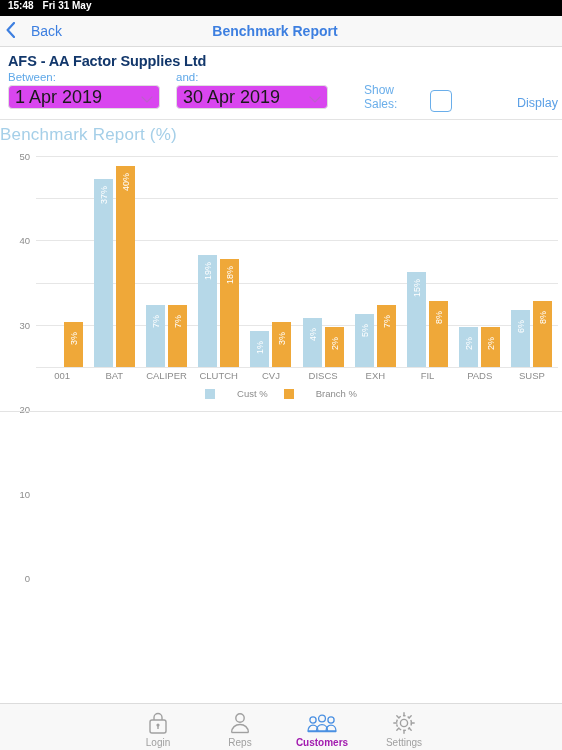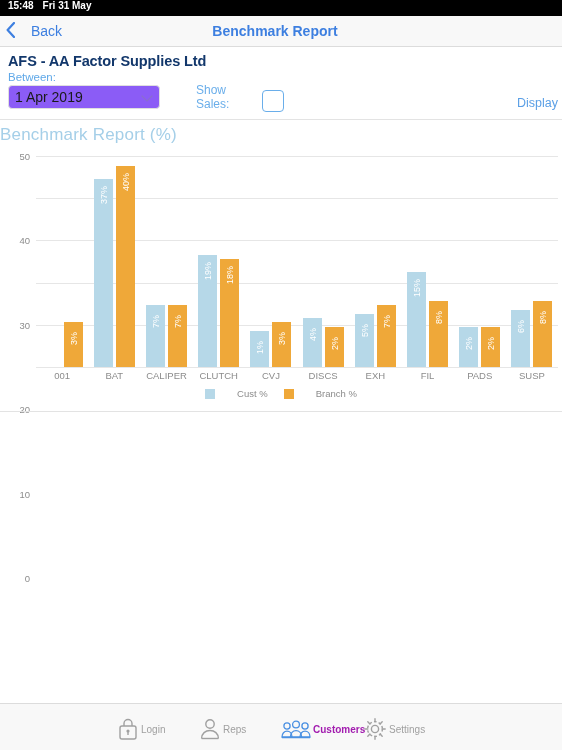--- a/index.html
+++ b/index.html
@@ -57,22 +57,22 @@
   }
   .company {
     color: #12376b; font-size: 14.5px; font-weight: bold;
     letter-spacing: -0.1px; margin-bottom: 2px;
   }
   .filter-row { display: flex; align-items: flex-start; }
   .fgroup { width: 152px; margin-right: 16px; }
   .flabel { color: #5fa8e8; font-size: 11.5px; margin-bottom: 2px; display: block; }
   .select-box {
     height: 24px; border: 1px solid #dfdfdf; border-radius: 4px;
-    background: #8b5cf6; display: flex; align-items: center;
-    padding: 0 6px; font-size: 14px; color: #1a1a1a;
+    background: #d946ef; display: flex; align-items: center;
+    padding: 0 6px; font-size: 18px; color: #1a1a1a;
     position: relative; cursor: pointer;
   }
   .select-box .val { flex: 1; }
   .caret { opacity: .35; }
 
   .showsales {
     margin-left: 20px; color: #6aaeea; font-size: 12px;
     line-height: 14px; width: 44px; padding-top: 12px;
   }
   .checkbox {
@@ -141,21 +141,21 @@
     height: 1px; background: #e3e3e3;
   }
 
   
   .tabbar {
     position: absolute; left: 0; right: 0; bottom: 0; height: 47px;
     background: #f8f8f8; border-top: 1px solid #dcdcdc;
     display: flex; align-items: center; justify-content: center; gap: 0;
   }
   .tab {
-    width: 82px; display: flex; flex-direction: row;
+    width: 82px; display: flex; flex-direction: column;
     align-items: center; gap: 2px; cursor: pointer; color: #a0a0a0;
     padding-top: 4px;
   }
   .tab.active { color: #a21caf; }
   .tab-label { font-size: 10px; }
   .tab.active .tab-label { font-weight: bold; }
   .tab-ico { height: 24px; display: flex; align-items: center; }
 </style>
 </head>
 <body>
@@ -201,20 +201,31 @@
       <div class="select-box">
         <span class="val">1 Apr 2019</span>
         <span class="caret">
           <svg width="12" height="7" viewBox="0 0 12 7">
               <path d="M1 1l5 5 5-5" stroke="#8a8a8a" stroke-width="1.2" fill="none" stroke-linecap="round"></path>
             </svg>
         </span>
       </div>
     </div>
 
+    <div class="fgroup">
+      <span class="flabel">and:</span>
+      <div class="select-box">
+        <span class="val">30 Apr 2019</span>
+        <span class="caret">
+          <svg width="12" height="7" viewBox="0 0 12 7">
+              <path d="M1 1l5 5 5-5" stroke="#8a8a8a" stroke-width="1.2" fill="none" stroke-linecap="round"></path>
+            </svg>
+        </span>
+      </div>
+    </div>
 
     <div class="showsales">Show Sales:</div>
     <div class="checkbox"></div>
     <div class="display-btn">Display</div>
   </div>
 </div>
 
 <div class="chart-wrap">
   <div class="chart-title">Benchmark Report (%)</div>
   <div class="plot">

